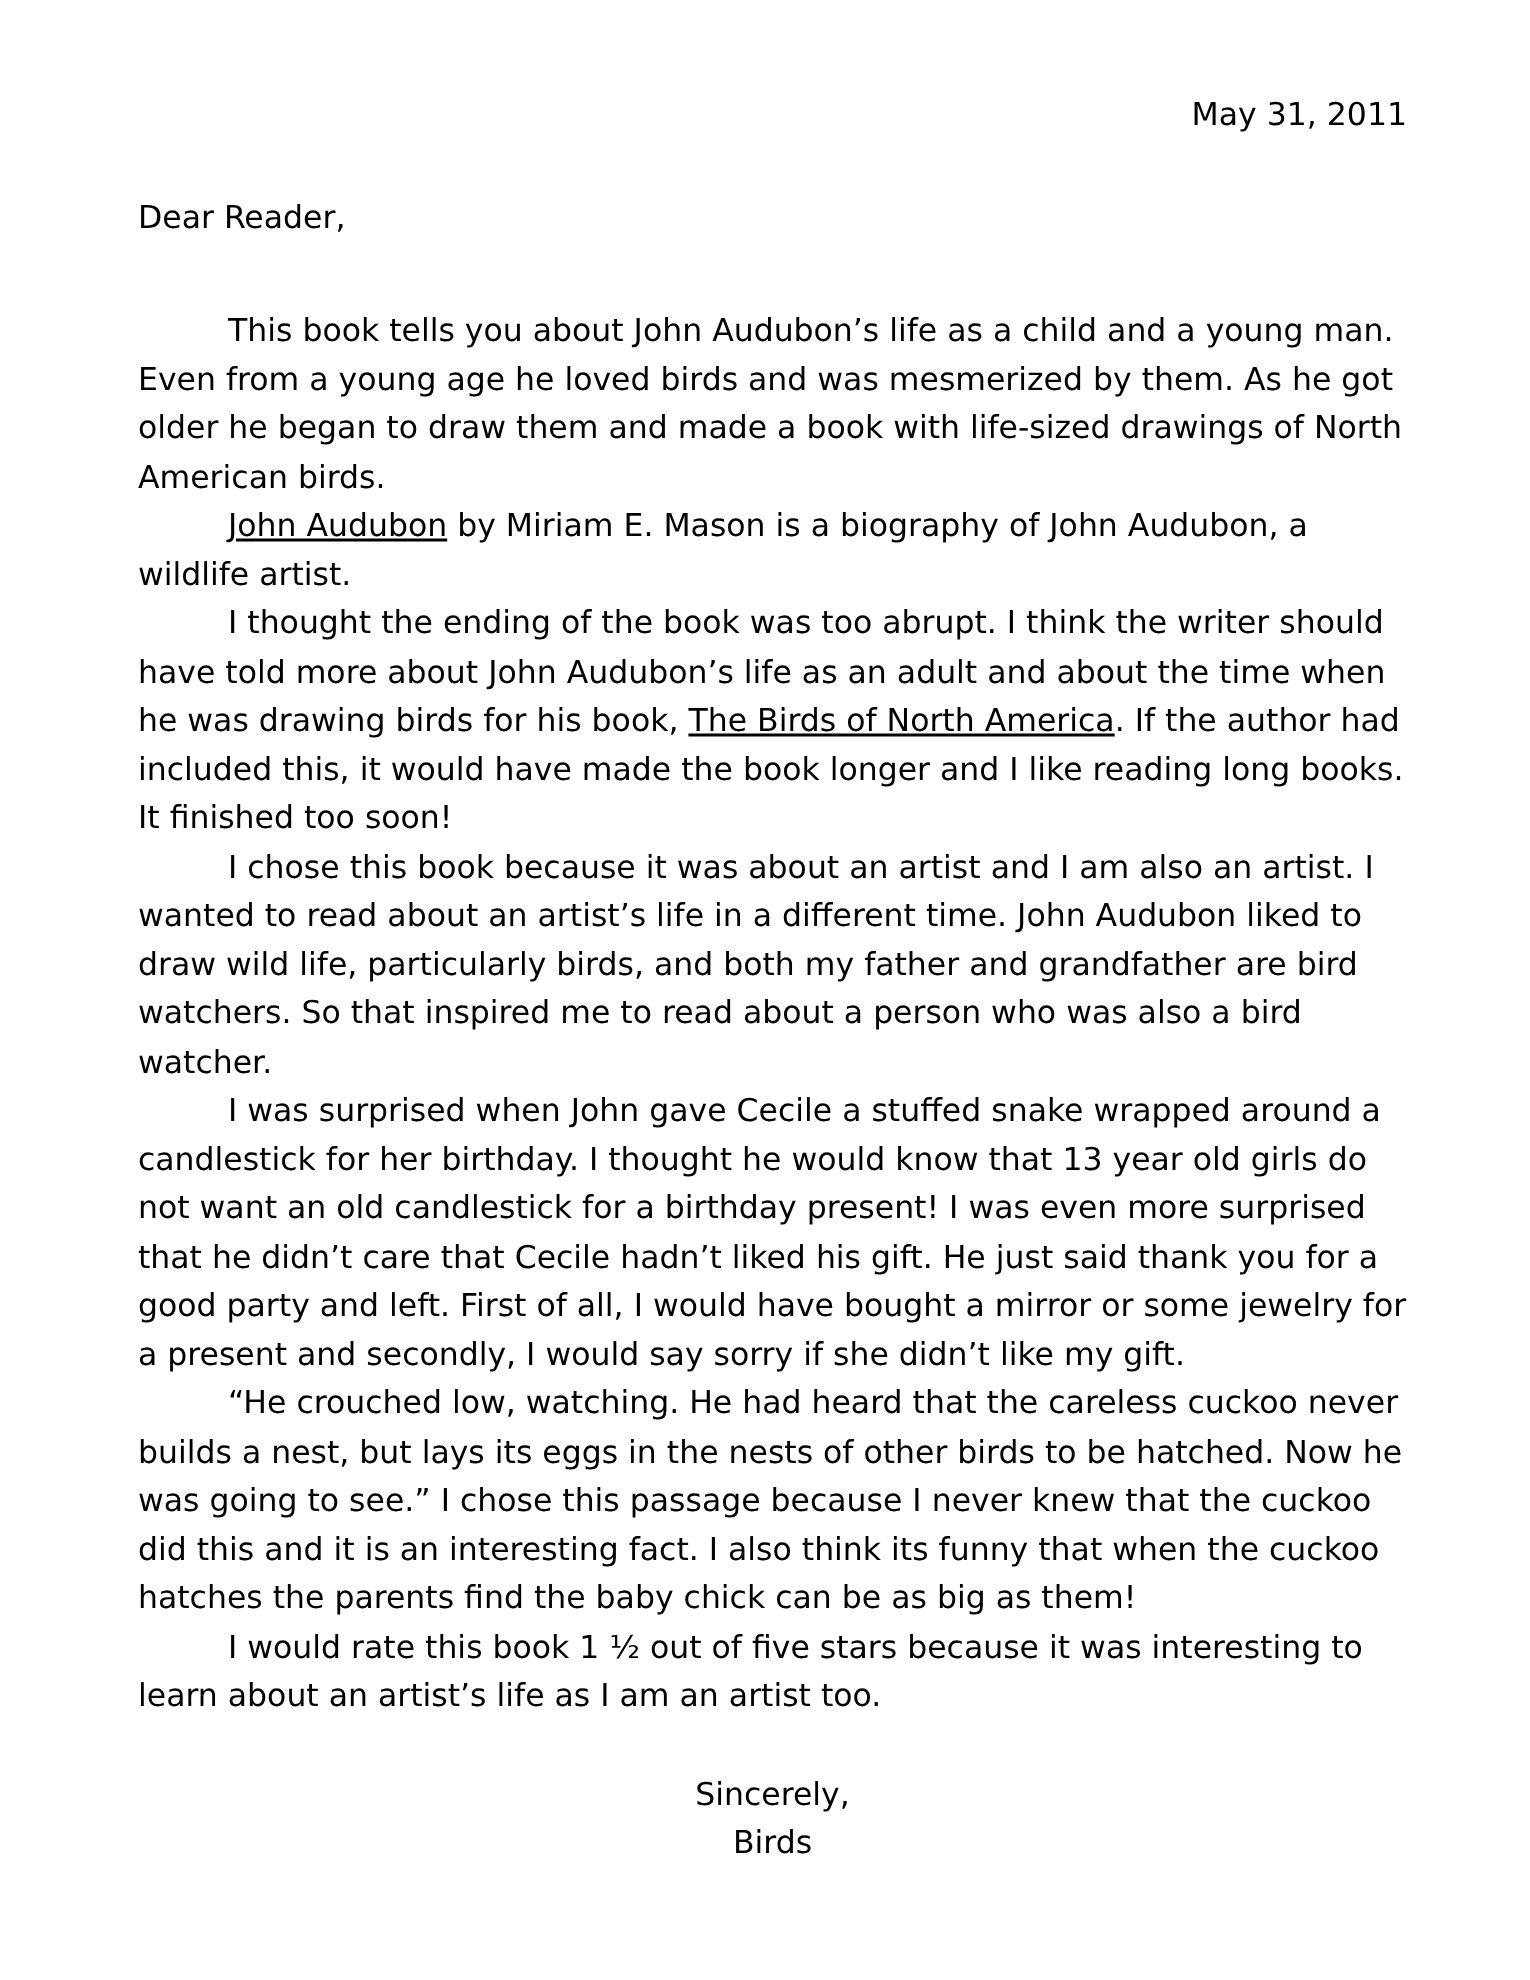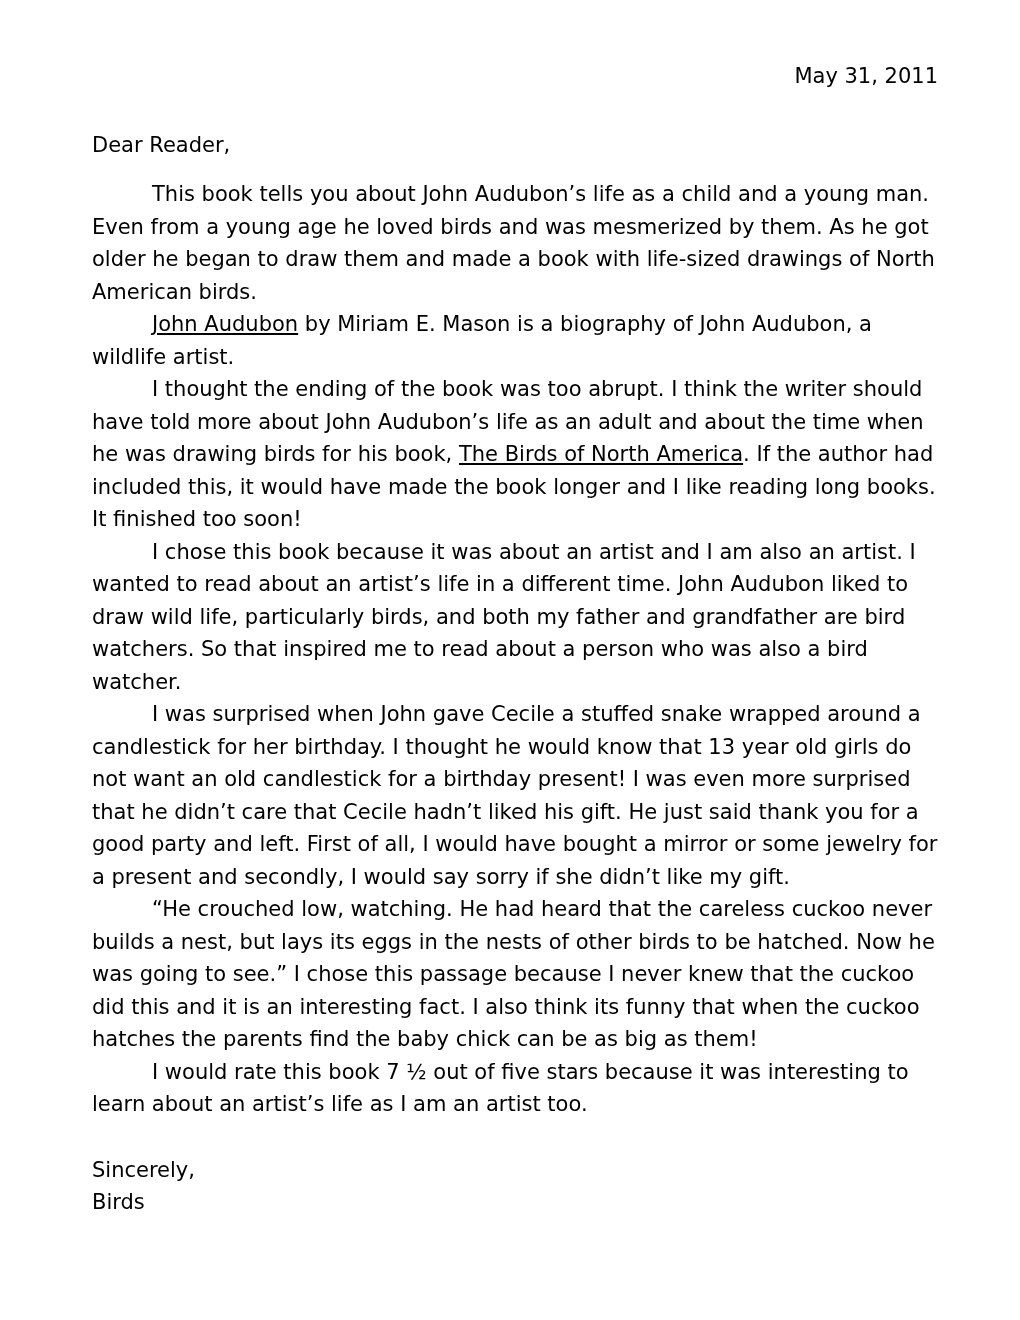--- a/index.html
+++ b/index.html
@@ -17,32 +17,32 @@
     font-family: "DejaVu Sans", "Liberation Sans", sans-serif;
     font-size: 21px;
     line-height: 32.5px;
     color: #000000;
   }
   .date {
     text-align: right;
     margin: 0 0 36px 0;
   }
   .salutation {
-    margin: 0 0 17px 0;
+    margin: 0 0 43px 0;
   }
   .para {
     margin: 0;
     text-indent: 60px;
   }
   .u {
     text-decoration: underline;
   }
   .closing-block {
     margin-top: 33px;
-    text-align: left;
+    text-align: center;
   }
   .closing-line {
     margin: 0;
   }
 </style>
 </head>
 <body>
 
 <div class="page">
 
@@ -55,20 +55,20 @@
   <p class="para"><span class="u">John Audubon</span><span> by Miriam E. Mason is a biography of John Audubon, a wildlife artist.</span></p>
 
   <p class="para"><span>I thought the ending of the book was too abrupt. I think the writer should have told more about John Audubon’s life as an adult and about the time when he was drawing birds for his book, </span><span class="u">The Birds of North America</span><span>. If the author had included this, it would have made the book longer and I like reading long books. It finished too soon!</span></p>
 
   <p class="para"><span>I chose this book because it was about an artist and I am also an artist. I wanted to read about an artist’s life in a different time. John Audubon liked to draw wild life, particularly birds, and both my father and grandfather are bird watchers. So that inspired me to read about a person who was also a bird watcher.</span></p>
 
   <p class="para"><span>I was surprised when John gave Cecile a stuffed snake wrapped around a candlestick for her birthday. I thought he would know that 13 year old girls do not want an old candlestick for a birthday present! I was even more surprised that he didn’t care that Cecile hadn’t liked his gift. He just said thank you for a good party and left. First of all, I would have bought a mirror or some jewelry for a present and secondly, I would say sorry if she didn’t like my gift.</span></p>
 
   <p class="para"><span>“He crouched low, watching. He had heard that the careless cuckoo never builds a nest, but lays its eggs in the nests of other birds to be hatched. Now he was going to see.” I chose this passage because I never knew that the cuckoo did this and it is an interesting fact. I also think its funny that when the cuckoo hatches the parents find the baby chick can be as big as them!</span></p>
 
-  <p class="para"><span>I would rate this book 7 ½  out of five stars because it was interesting to learn about an artist’s life as I am an artist too.</span></p>
+  <p class="para"><span>I would rate this book 1 ½  out of five stars because it was interesting to learn about an artist’s life as I am an artist too.</span></p>
 
   <div class="closing-block">
     <p class="closing-line">Sincerely,</p>
     <p class="closing-line">Birds</p>
   </div>
 
 </div>
 
 </body></html>

